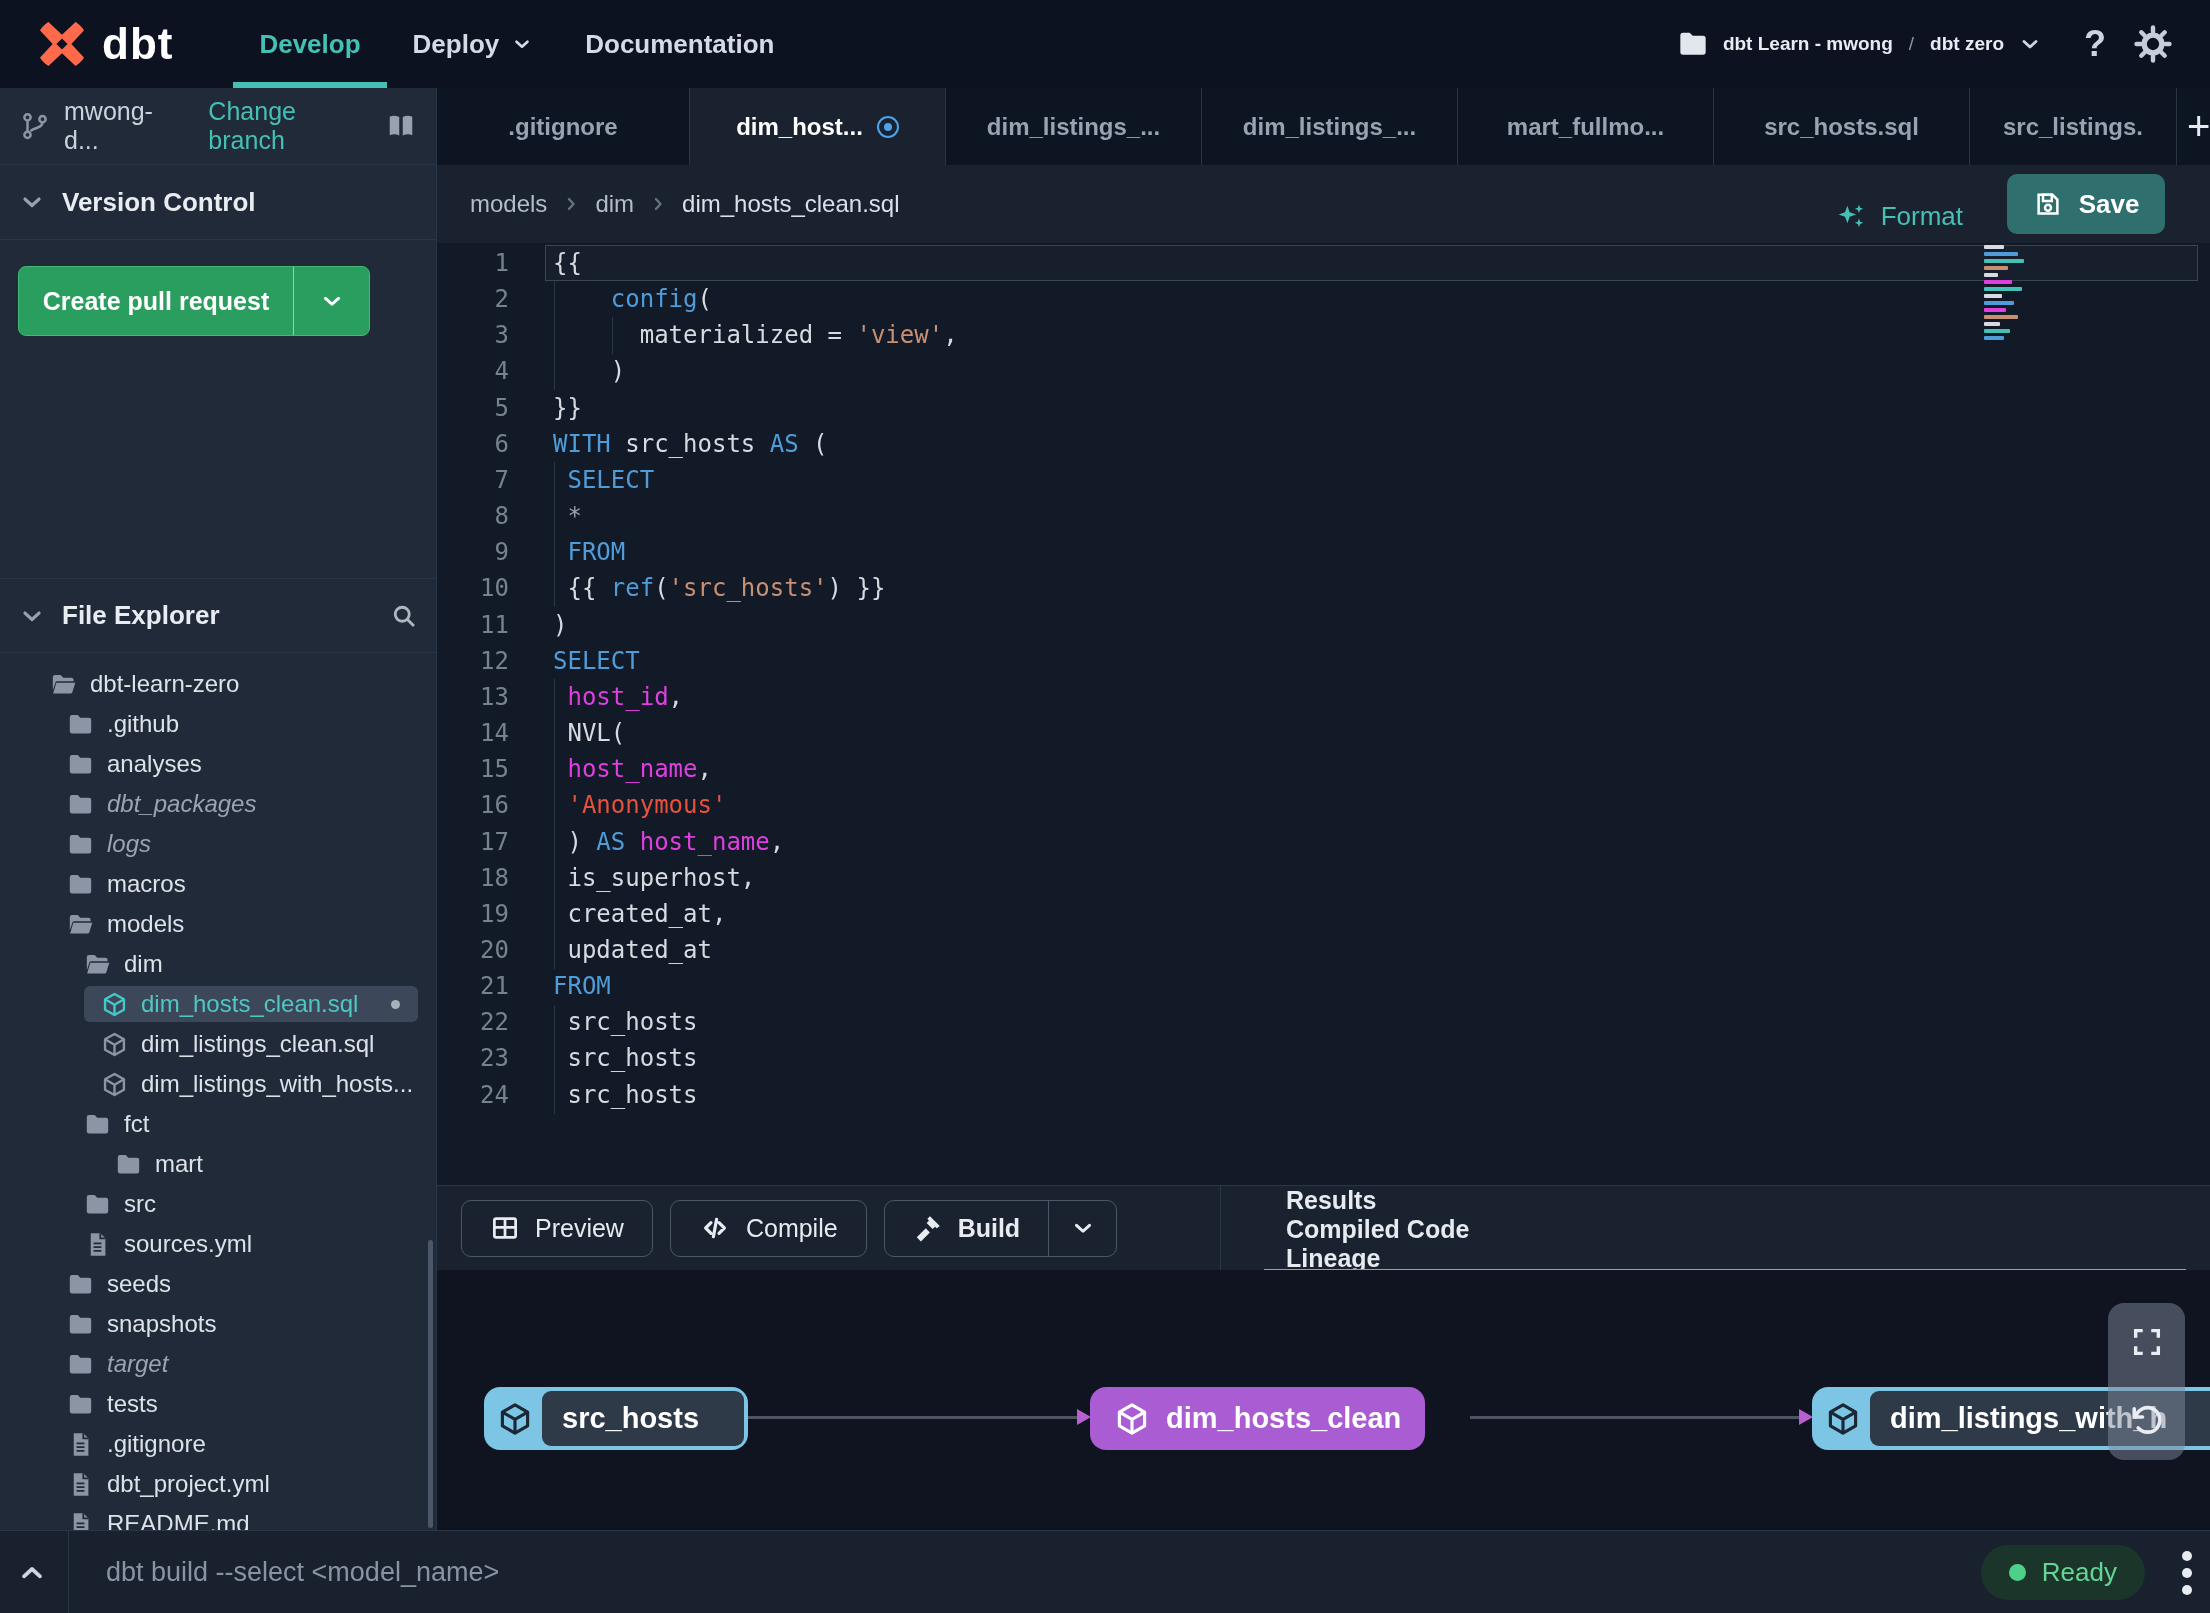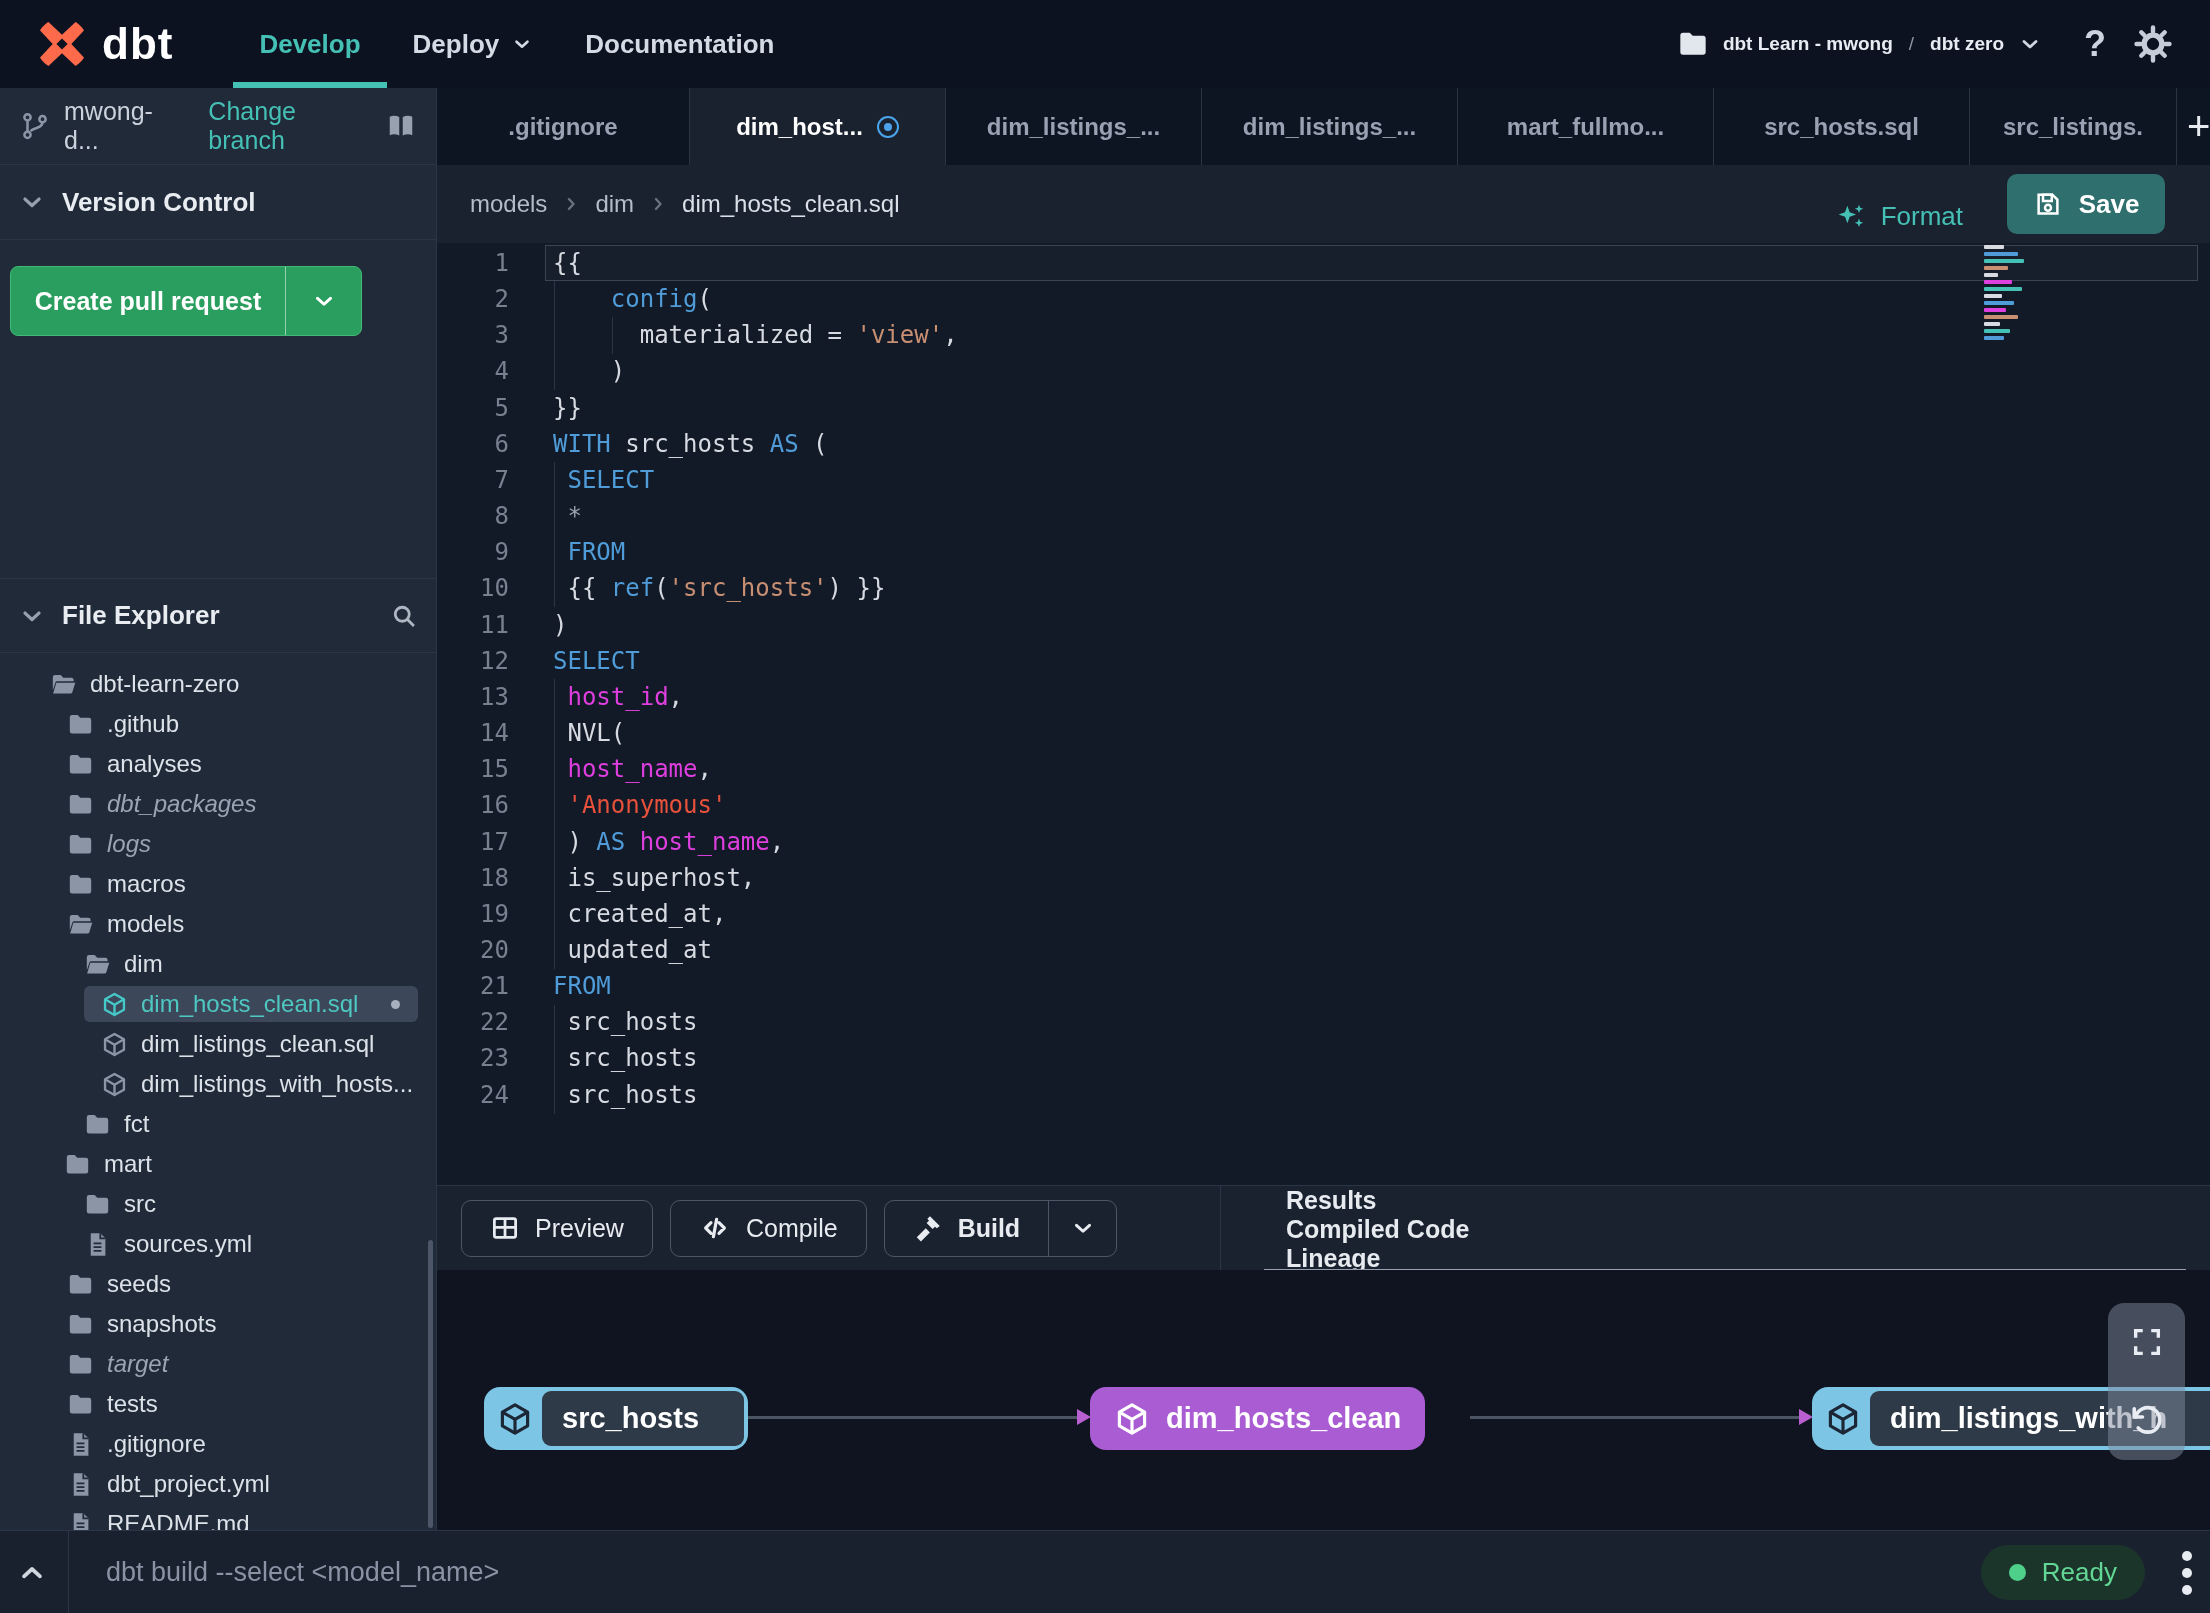--- a/index.html
+++ b/index.html
@@ -23,21 +23,21 @@
   .sidebar { position:absolute; left:0; top:88px; width:437px; bottom:83px; background:#202a39; border-right:1px solid #2a3545; overflow:hidden; }
   .branch-row { position:absolute; left:0; top:0; right:0; height:77px; border-bottom:1px solid #2a3545; display:flex; align-items:center; padding:0 20px; gap:14px; }
   .branch-name { font-size:25px; color:#ccd2dc; }
   .change-branch { font-size:25px; color:var(--teal); margin-left:12px; cursor:pointer; }
   .book-wrap { margin-left:auto; }
   .sec-header { position:absolute; left:0; right:0; height:75px; border-bottom:1px solid #2a3545; display:flex; align-items:center; padding:0 18px; gap:16px; }
   .sec-title { font-size:26px; font-weight:bold; color:#e9edf2; }
   .vc-header { top:77px; }
   .fe-header { top:490px; border-top:1px solid #2a3545; }
   .fe-search { margin-left:auto; }
-  .pr-btn { position:absolute; left:10px; top:178px; width:352px; height:70px; background:var(--green); border:1px solid #43b975; border-radius:8px; display:flex; overflow:hidden; cursor:pointer; }
+  .pr-btn { position:absolute; left:18px; top:178px; width:352px; height:70px; background:var(--green); border:1px solid #43b975; border-radius:8px; display:flex; overflow:hidden; cursor:pointer; }
   .pr-main { flex:1; display:flex; align-items:center; justify-content:center; color:#fff; font-size:25px; font-weight:600; }
   .pr-caret { width:76px; border-left:1px solid rgba(255,255,255,.5); display:flex; align-items:center; justify-content:center; color:#fff; }
 
   .tree { position:absolute; left:0; top:576px; right:0; }
   .trow { position:relative; height:40px; display:flex; align-items:center; gap:13px; font-size:24px; color:#dde2e9; cursor:pointer; }
   .trow .tlabel { position:relative; z-index:1; white-space:nowrap; }
   .trow .ic { position:relative; z-index:1; color:#8b95a6; }
   .trow.ital .tlabel { font-style:italic; color:#9aa4b3; }
   .trow.sel::before { content:''; position:absolute; left:84px; right:18px; top:2px; bottom:2px; background:#3c4759; border-radius:6px; }
   .trow.sel .tlabel { color:#4fc8c2; }
@@ -342,21 +342,21 @@
           <use href="#i-cube"></use>
         </svg>
         <span class="tlabel">dim_listings_with_hosts...</span>
       </div>
       <div class="trow" style="padding-left: 84px;">
         <svg class="ic" width="27" height="27">
           <use href="#i-folder"></use>
         </svg>
         <span class="tlabel">fct</span>
       </div>
-      <div class="trow" style="padding-left: 64px;">
+      <div class="trow" style="padding-left: 115px;">
         <svg class="ic" width="27" height="27">
           <use href="#i-folder"></use>
         </svg>
         <span class="tlabel">mart</span>
       </div>
       <div class="trow" style="padding-left: 84px;">
         <svg class="ic" width="27" height="27">
           <use href="#i-folder"></use>
         </svg>
         <span class="tlabel">src</span>

